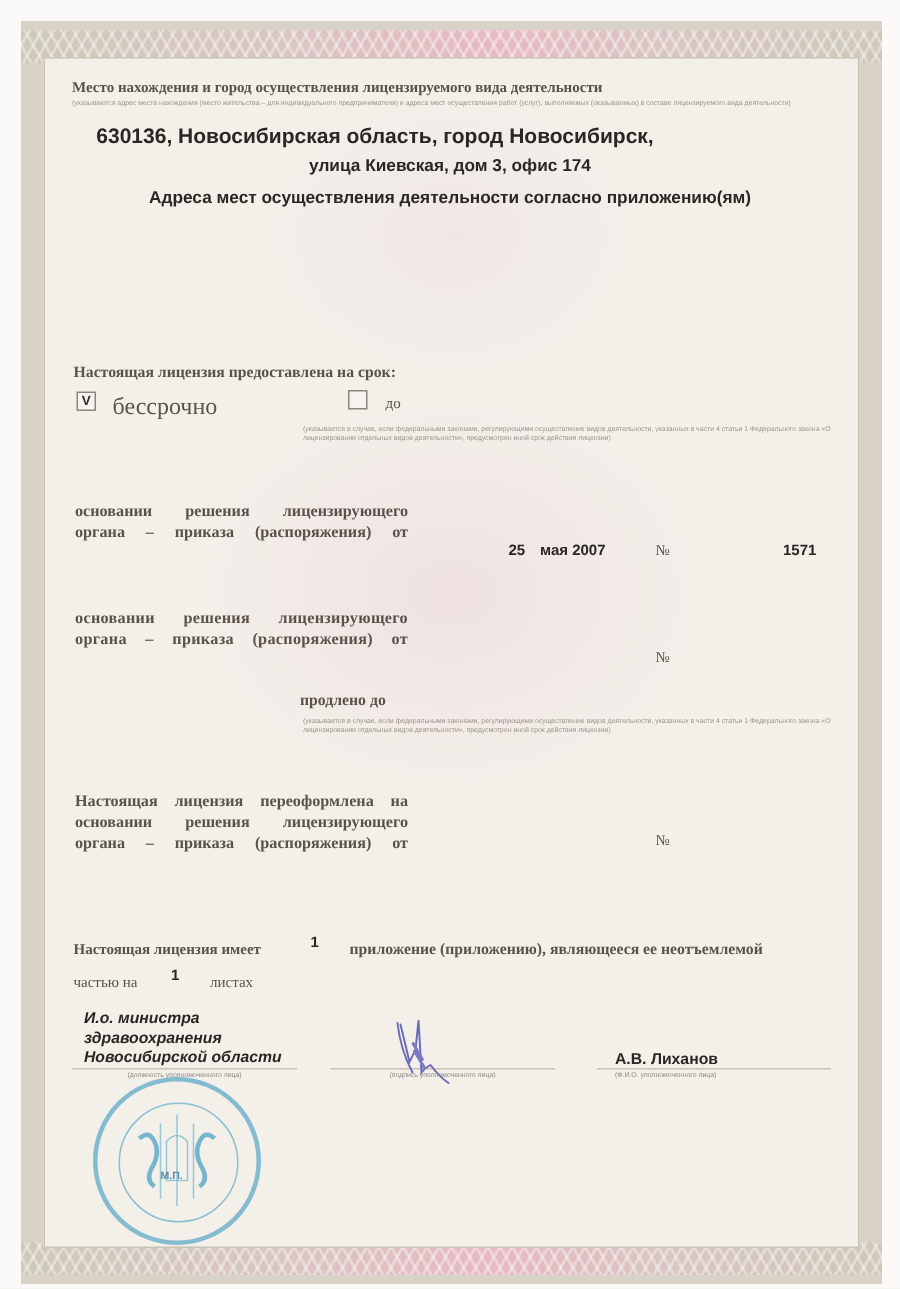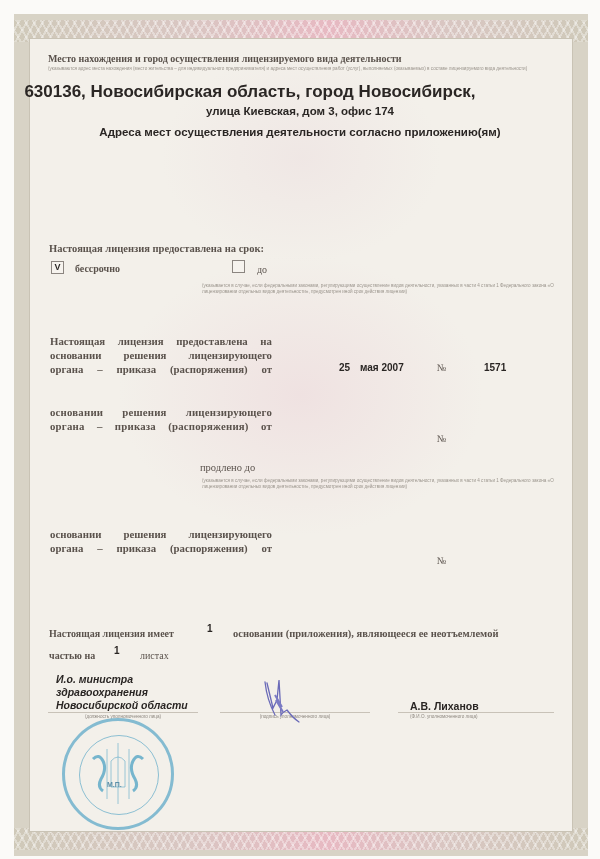--- a/index.html
+++ b/index.html
@@ -60,66 +60,66 @@
 
 <div class="sheet">
   <div class="border-wave top"></div>
   <div class="border-wave bottom"></div>
   <div class="inner"></div>
 </div>
 
 <div class="abs serif-b" style="left:48px; top:53px; font-size:10px; white-space:nowrap;">Место нахождения и город осуществления лицензируемого вида деятельности</div>
 <div class="abs fine" style="left:48px; top:66px; width:508px;">(указываются адрес места нахождения (место жительства – для индивидуального предпринимателя) и адреса мест осуществления работ (услуг), выполняемых (оказываемых) в составе лицензируемого вида деятельности)</div>
 
-<div class="abs sans-b" style="left:0; width:500px; top:82px; font-size:17px; text-align:center;">630136, Новосибирская область, город Новосибирск,</div>
+<div class="abs sans-b" style="left:0; width:500px; top:82px; font-size:14px; text-align:center;">630136, Новосибирская область, город Новосибирск,</div>
 <div class="abs sans-b" style="left:0; width:600px; top:105px; font-size:11.5px; text-align:center;">улица Киевская, дом 3, офис 174</div>
 <div class="abs sans-b" style="left:0; width:600px; top:126px; font-size:11.5px; text-align:center;">Адреса мест осуществления деятельности согласно приложению(ям)</div>
 
 <div class="abs serif-b" style="left:49px; top:243px; font-size:10.5px; white-space:nowrap;">Настоящая лицензия предоставлена на срок:</div>
 
 <div class="checkbox" style="left:51px; top:261px;">
   <span>V</span>
 </div>
-<div class="abs serif-b" style="left:75px; top:263px; font-size:10px; font-weight:bold; color:#5a524c;">бессрочно</div>
+<div class="abs serif-b" style="left:75px; top:263px; font-size:16px; font-weight:normal; color:#5a524c;">бессрочно</div>
 
 <div class="checkbox" style="left:232px; top:260px;">
   <span></span>
 </div>
 <div class="abs serif-b" style="left:257px; top:264px; font-size:10px; font-weight:normal; color:#5a524c;">до</div>
 
 <div class="abs fine" style="left:202px; top:283px; width:354px;">(указывается в случае, если федеральными законами, регулирующими осуществление видов деятельности, указанных в части 4 статьи 1 Федерального закона «О лицензировании отдельных видов деятельности», предусмотрен иной срок действия лицензии)</div>
 
 <div class="abs serif-b label13" style="left:50px; top:334px; width:222px;">
-  <div class="justify">Настоящая лицензия предоставлена на</div>
   <div class="justify">основании решения лицензирующего</div>
   <div class="justify">органа – приказа (распоряжения) от</div>
 </div>
 <div class="abs sans-b" style="left:313px; top:362px; font-size:10px;margin-left:26px;">25</div>
 <div class="abs sans-b" style="left:360px; top:362px; font-size:10px;">мая 2007</div>
 <div class="abs serif-b" style="left:437px; top:362px; font-size:10px; font-weight:normal;">№</div>
-<div class="abs sans-b" style="left:484px; top:362px; font-size:10px;">1571</div>
+<div class="abs sans-b" style="left:522px; top:362px; font-size:10px;">1571</div>
 
 <div class="abs serif-b label13" style="left:50px; top:405px; width:222px; letter-spacing:0.2px;">
   <div class="justify">основании решения лицензирующего</div>
   <div class="justify">органа – приказа (распоряжения) от</div>
 </div>
 <div class="abs serif-b" style="left:437px; top:433px; font-size:10px; font-weight:normal;">№</div>
-<div class="abs serif-b" style="left:200px; top:462px; font-size:10.5px; font-weight:normal;">продлено до</div>
+<div class="abs serif-b" style="left:200px; top:462px; font-size:10.5px; font-weight:bold;">продлено до</div>
 <div class="abs fine" style="left:202px; top:478px; width:354px;">(указывается в случае, если федеральными законами, регулирующими осуществление видов деятельности, указанных в части 4 статьи 1 Федерального закона «О лицензировании отдельных видов деятельности», предусмотрен иной срок действия лицензии)</div>
 
 <div class="abs serif-b label13" style="left:50px; top:527px; width:222px;">
+  <div class="justify">Настоящая лицензия переоформлена на</div>
   <div class="justify">основании решения лицензирующего</div>
   <div class="justify">органа – приказа (распоряжения) от</div>
 </div>
 <div class="abs serif-b" style="left:437px; top:555px; font-size:10px; font-weight:normal;">№</div>
 
 <div class="abs serif-b" style="left:49px; top:628px; font-size:10px; white-space:nowrap;">Настоящая лицензия имеет</div>
 <div class="abs sans-b" style="left:207px; top:623px; font-size:10px;">1</div>
-<div class="abs serif-b" style="left:233px; top:628px; font-size:10.5px; white-space:nowrap;">основании (приложения), являющееся ее неотъемлемой</div>
-<div class="abs serif-b" style="left:49px; top:650px; font-size:10px; font-weight:bold;">частью на</div>
+<div class="abs serif-b" style="left:233px; top:628px; font-size:10.5px; white-space:nowrap;">приложение (приложению), являющееся ее неотъемлемой</div>
+<div class="abs serif-b" style="left:49px; top:650px; font-size:10px; font-weight:normal;">частью на</div>
 <div class="abs sans-b" style="left:114px; top:645px; font-size:10px;">1</div>
 <div class="abs serif-b" style="left:140px; top:650px; font-size:10px; font-weight:normal;font-family:Liberation Serif, serif;">листах</div>
 
 <div class="abs sans-b" style="left:56px; top:673px; font-size:10.5px; line-height:13px;font-style:italic;">
   <div>И.о. министра</div>
   <div>здравоохранения</div>
   <div>Новосибирской области</div>
 </div>
 <div class="rule" style="left:48px; top:712px; width:150px;"></div>
 <div class="abs caption" style="left:48px; top:714px; width:150px;">(должность уполномоченного лица)</div>

